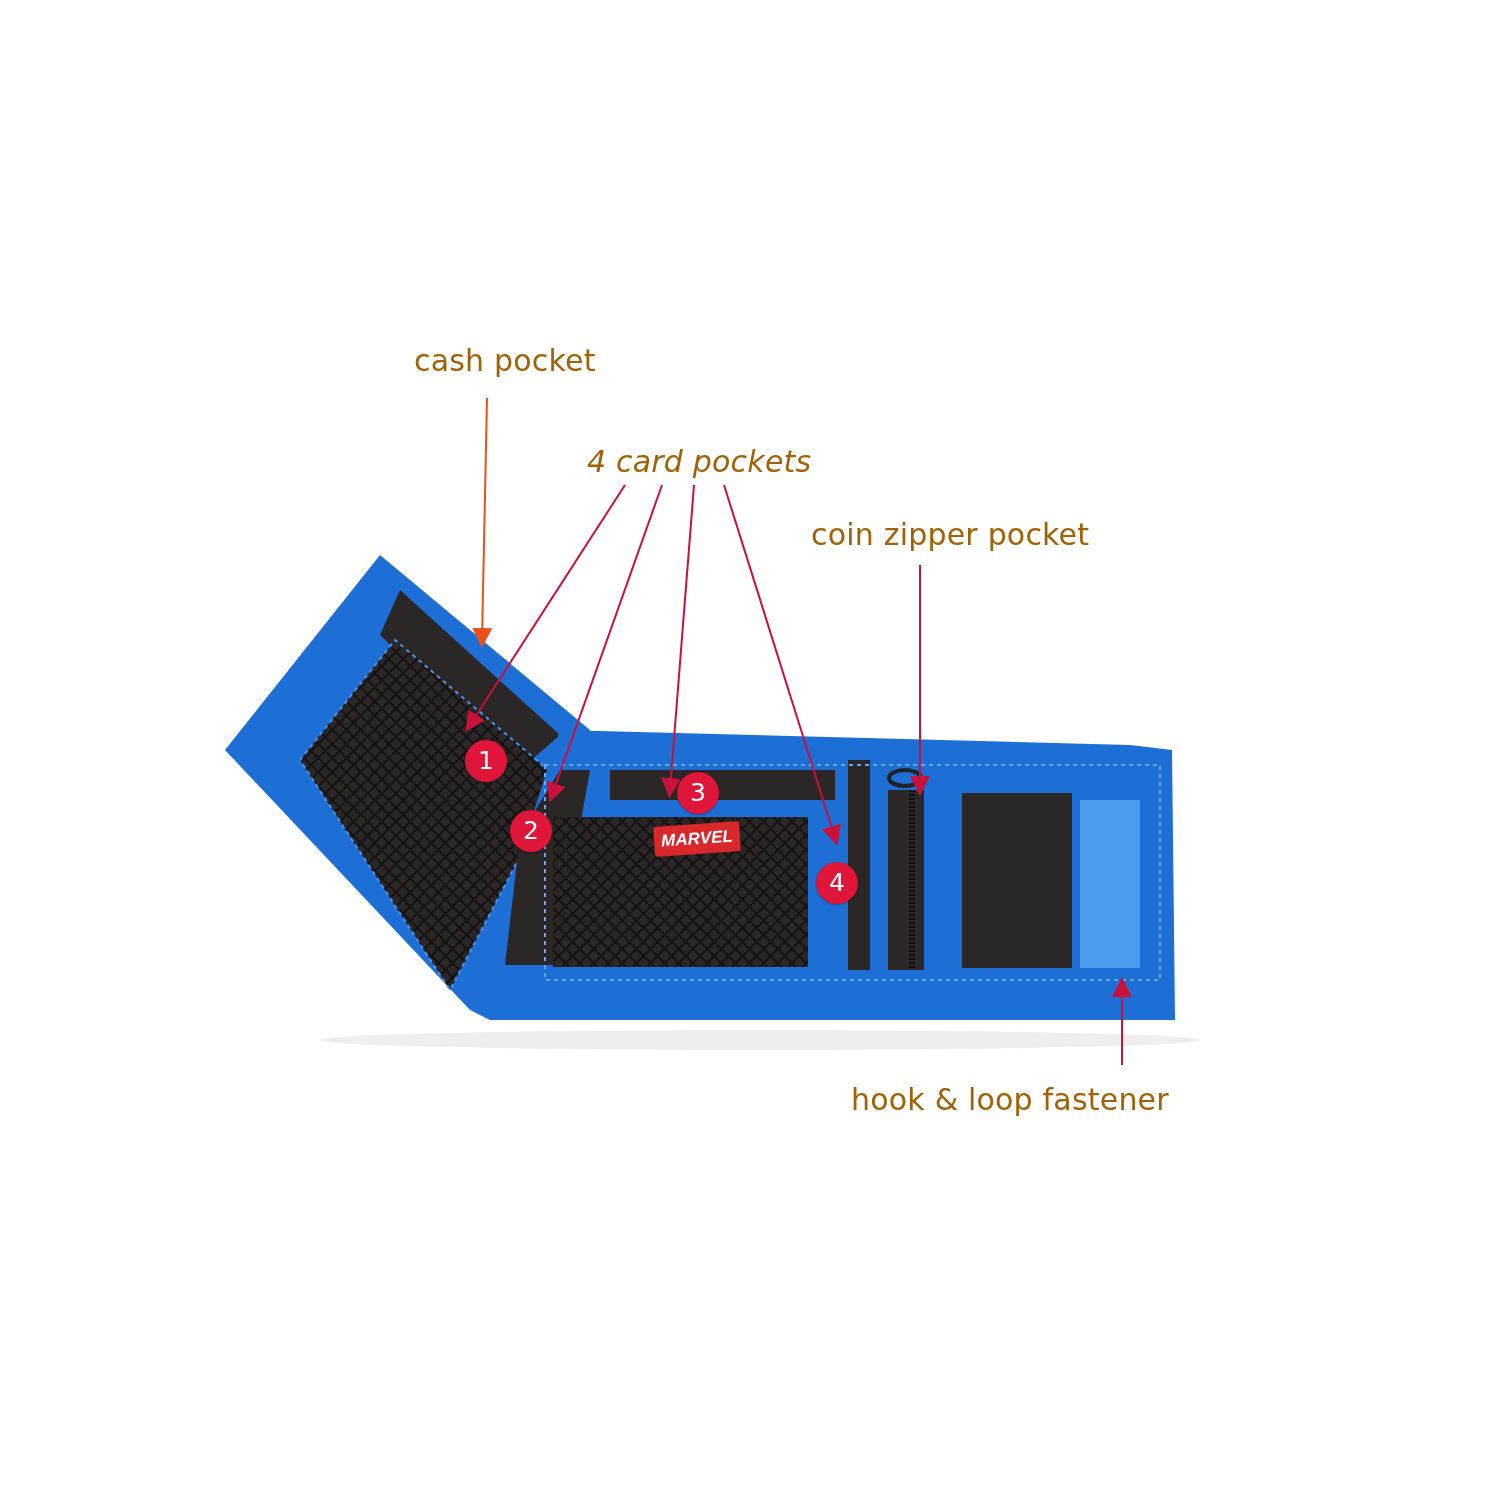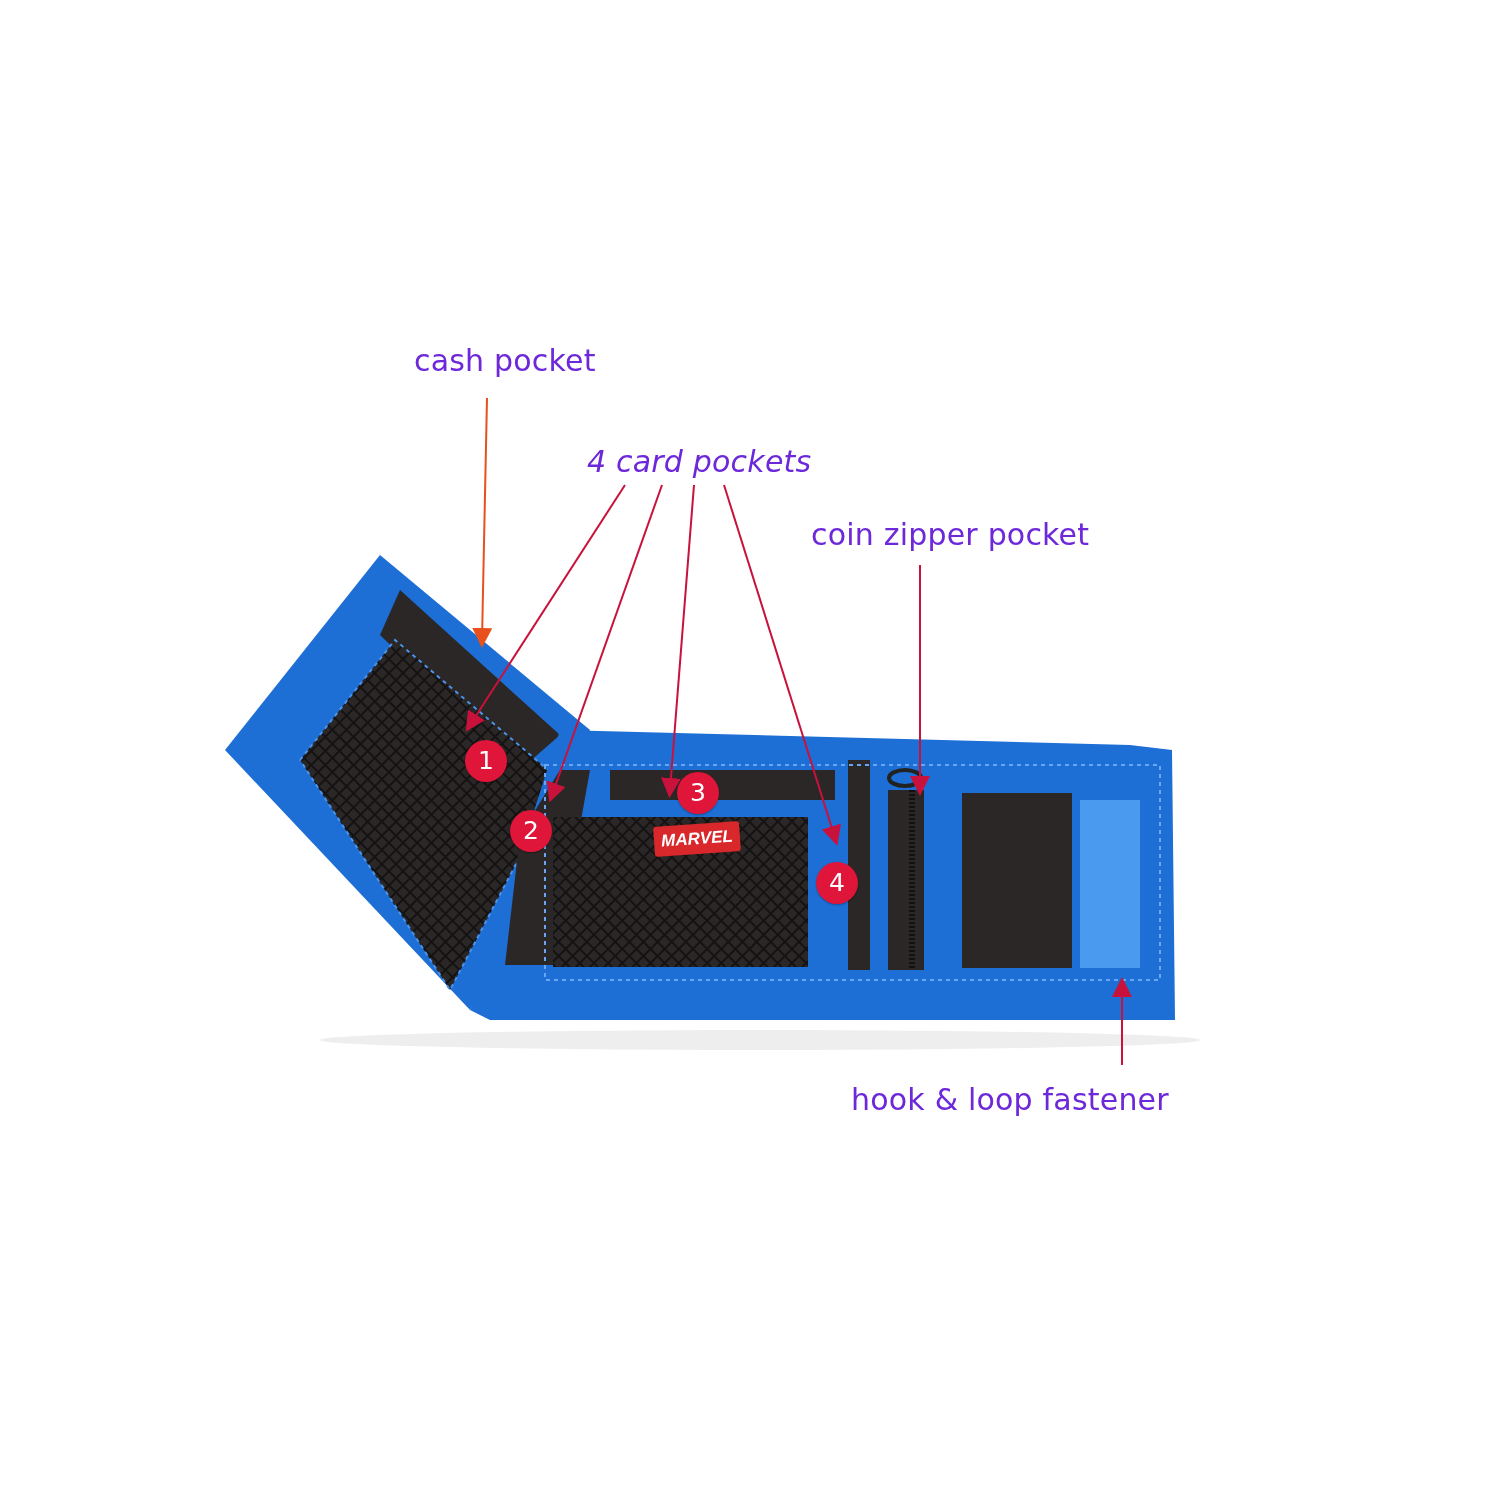--- a/index.html
+++ b/index.html
@@ -1,19 +1,19 @@
 <!DOCTYPE html>
 <html><head>
 <meta charset="utf-8">
 <style>
   html, body { margin:0; padding:0; background:#ffffff; }
   body { width:1500px; height:1500px; position:relative; overflow:hidden;
          font-family:"DejaVu Sans", sans-serif; }
   .stage { position:absolute; left:0; top:0; width:1500px; height:1500px; }
-  .label { position:absolute; color:#6d28d9; font-size:30px; white-space:nowrap;
+  .label { position:absolute; color:#a16207; font-size:30px; white-space:nowrap;
            letter-spacing:0.2px; }
   .marker { position:absolute; width:42px; height:42px; border-radius:50%;
             background:#e0153a; color:#fff; font-size:25px; text-align:center;
             line-height:42px; box-shadow:0 1px 2px rgba(0,0,0,0.3); }
   .marvel { position:absolute; left:654px; top:824px; width:86px; height:30px;
             background:#d8282c; color:#fff; font-weight:bold; font-style:italic;
             font-size:17px; line-height:30px; text-align:center; border-radius:3px;
             transform:rotate(-4deg); font-family:"Liberation Sans", sans-serif; }
   svg.overlay { position:absolute; left:0; top:0; }
 </style>

